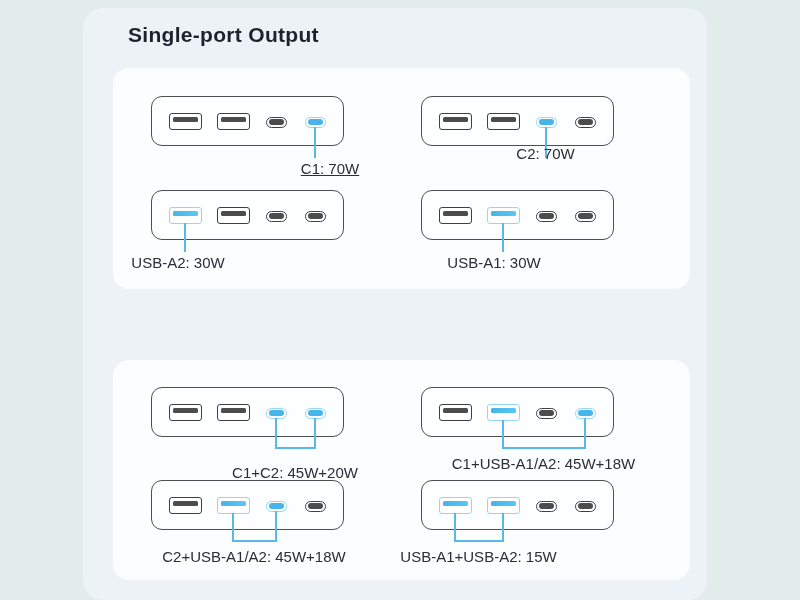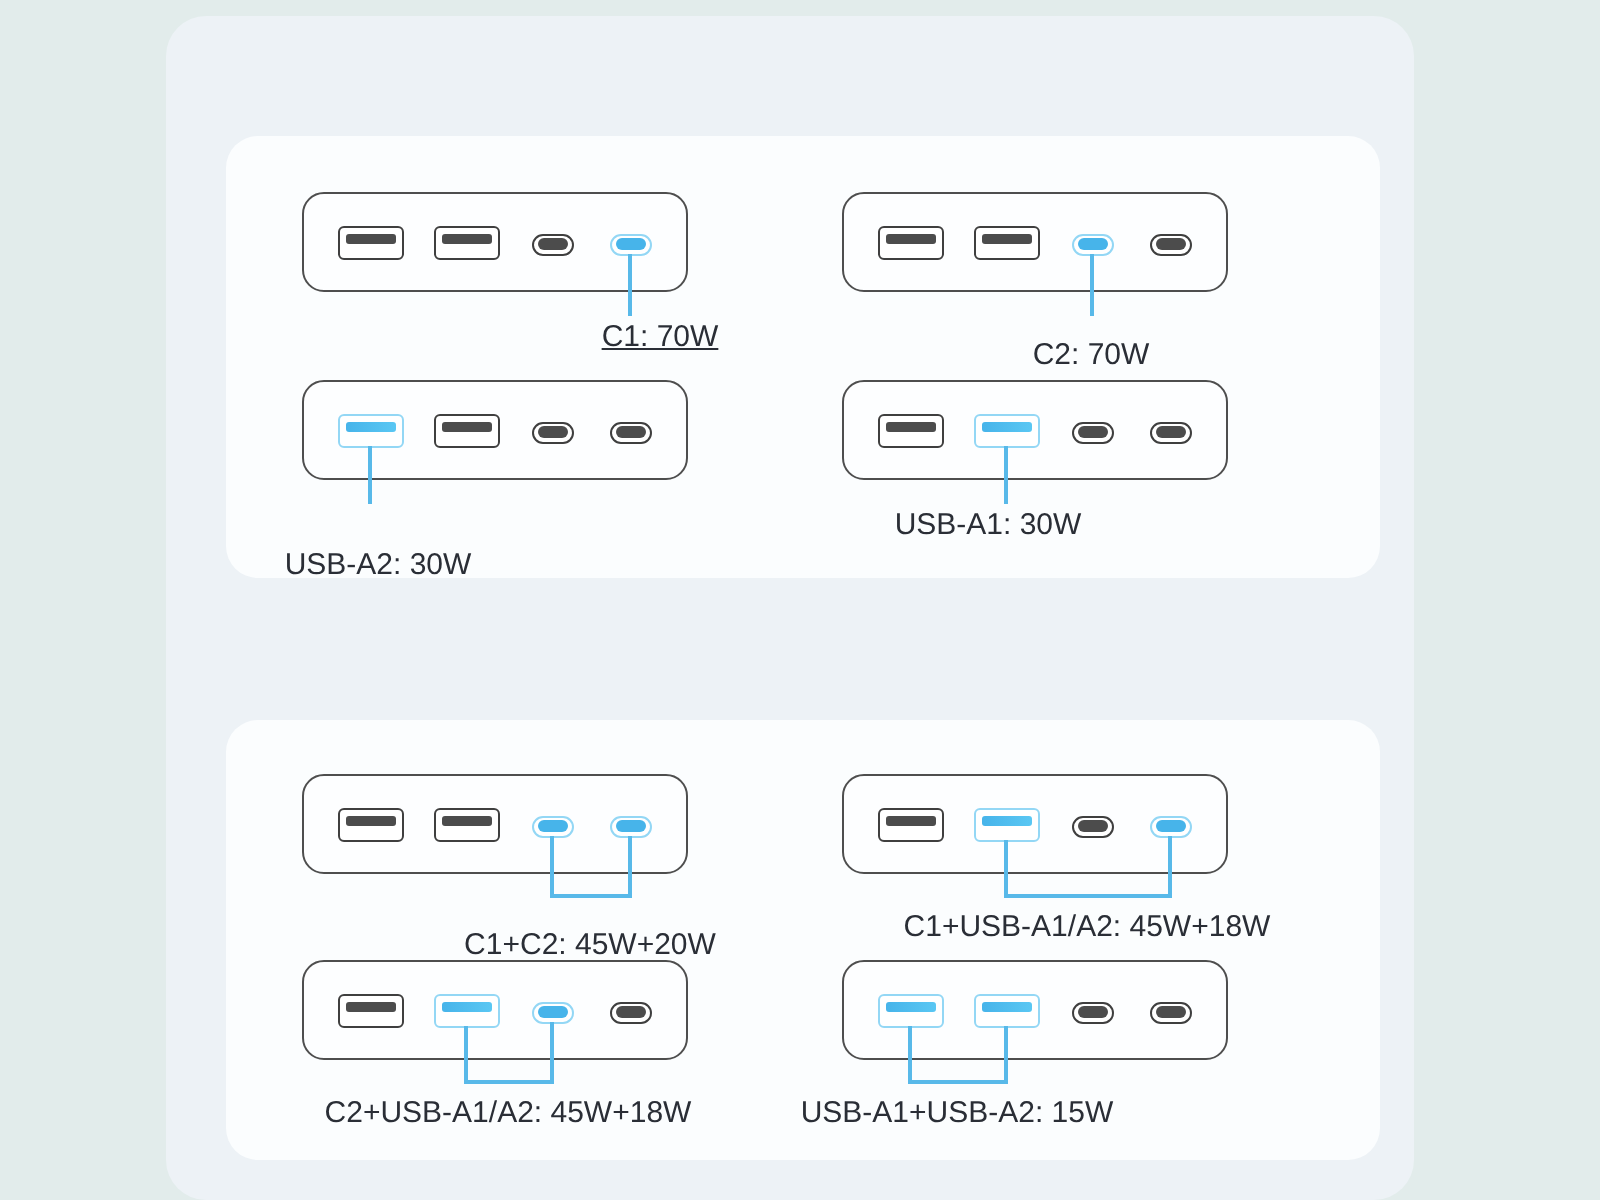--- a/index.html
+++ b/index.html
@@ -49,20 +49,21 @@
   .plabel{
     position:absolute; width:320px; text-align:center;
     font-size:15px; color:var(--label,#2a2e36);
   }
 </style>
 </head>
 <body>
 
 <div class="stage">
   <div class="card"></div>
+  <div class="heading h1">Single-port Output</div>
   <div class="panel p1"></div>
   <div class="panel p2"></div>
   <div id="devices">
       <div class="device" style="left: 151px; top: 96px;">
         <div class="port a" style="left: 17px; top: 16px; width: 33px; height: 17px;">
           <div class="bar"></div>
         </div>
         <div class="port a" style="left: 65px; top: 16px; width: 33px; height: 17px;">
           <div class="bar"></div>
         </div>
@@ -83,37 +84,37 @@
           <div class="bar"></div>
         </div>
         <div class="port c hl" style="left: 114px; top: 19.5px; width: 21px; height: 11px;">
           <div class="pill"></div>
         </div>
         <div class="port c" style="left: 153px; top: 19.5px; width: 21px; height: 11px;">
           <div class="pill"></div>
         </div>
       </div>
       <div class="cline" style="left: 544.5px; top: 126.5px; height: 31.5px;"></div>
-      <div class="plabel" style="left: 385.5px; top: 145px; margin-top: 24px;">C2: 70W</div>
+      <div class="plabel" style="left: 385.5px; top: 145px;">C2: 70W</div>
       <div class="device" style="left: 151px; top: 190px;">
         <div class="port a hl" style="left: 17px; top: 16px; width: 33px; height: 17px;">
           <div class="bar"></div>
         </div>
         <div class="port a" style="left: 65px; top: 16px; width: 33px; height: 17px;">
           <div class="bar"></div>
         </div>
         <div class="port c" style="left: 114px; top: 19.5px; width: 21px; height: 11px;">
           <div class="pill"></div>
         </div>
         <div class="port c" style="left: 153px; top: 19.5px; width: 21px; height: 11px;">
           <div class="pill"></div>
         </div>
       </div>
       <div class="cline" style="left: 183.5px; top: 223px; height: 29px;"></div>
-      <div class="plabel" style="left: 29px; top: 254px; margin-top: 20px;">USB-A2: 30W</div>
+      <div class="plabel" style="left: 18px; top: 254px;">USB-A2: 30W</div>
       <div class="device" style="left: 421px; top: 190px;">
         <div class="port a" style="left: 17px; top: 16px; width: 33px; height: 17px;">
           <div class="bar"></div>
         </div>
         <div class="port a hl" style="left: 65px; top: 16px; width: 33px; height: 17px;">
           <div class="bar"></div>
         </div>
         <div class="port c" style="left: 114px; top: 19.5px; width: 21px; height: 11px;">
           <div class="pill"></div>
         </div>

